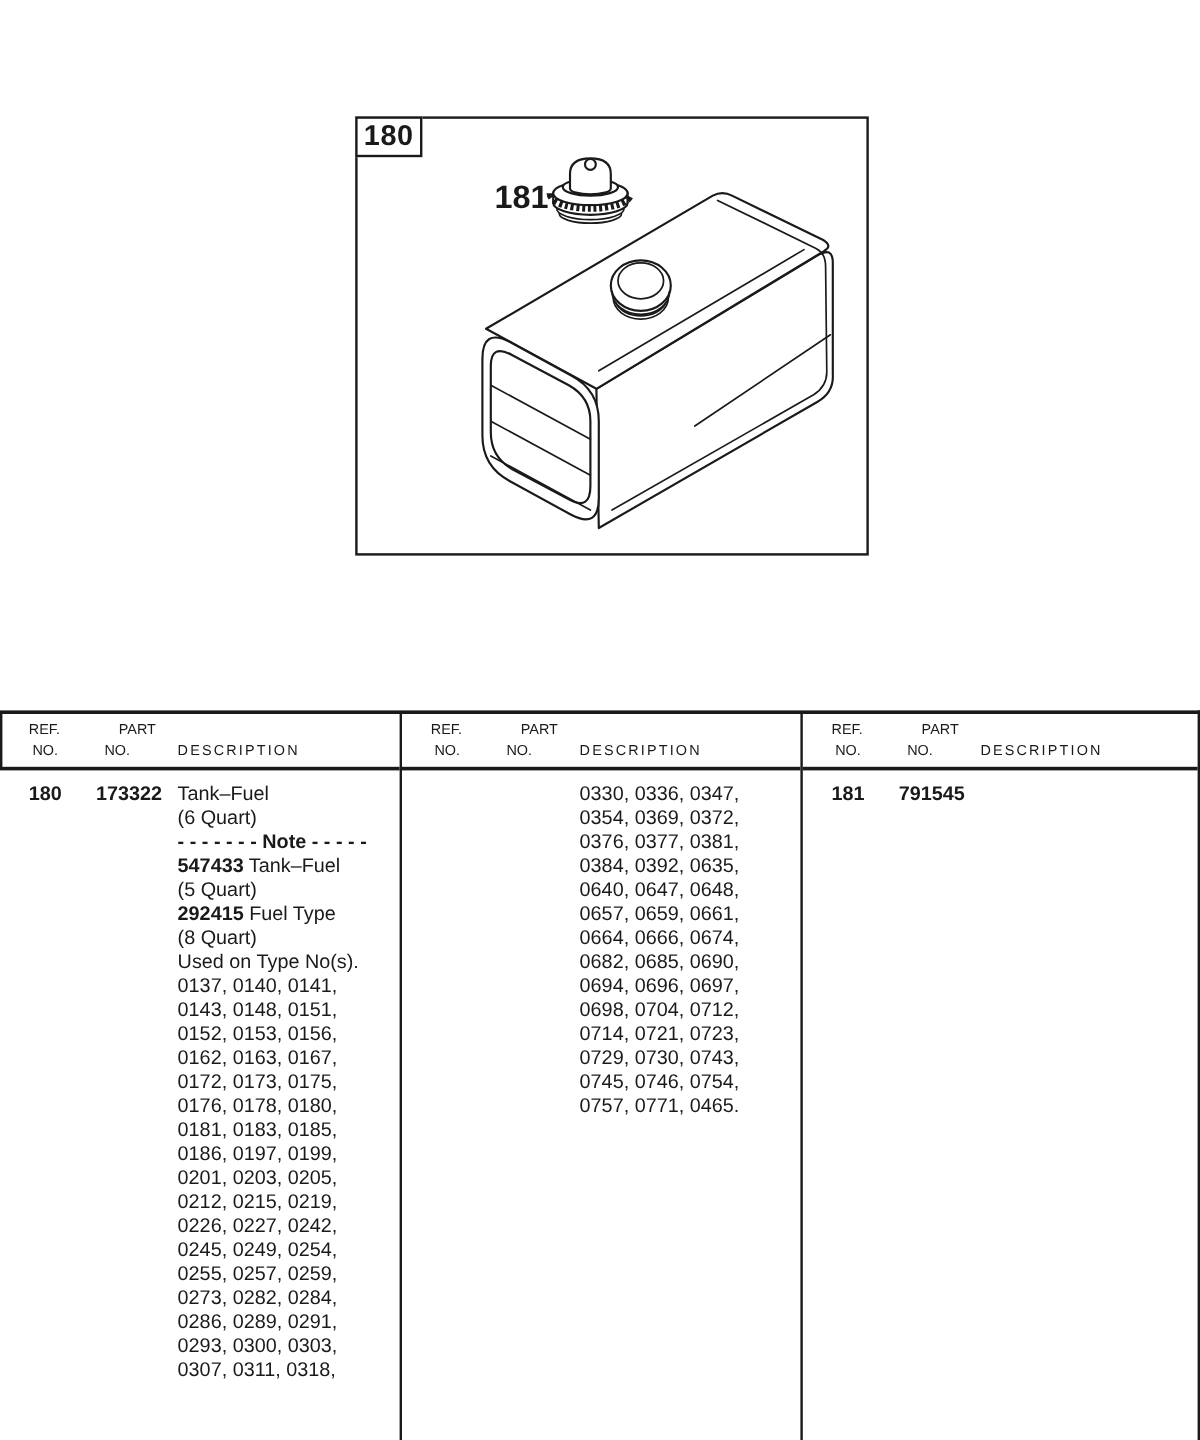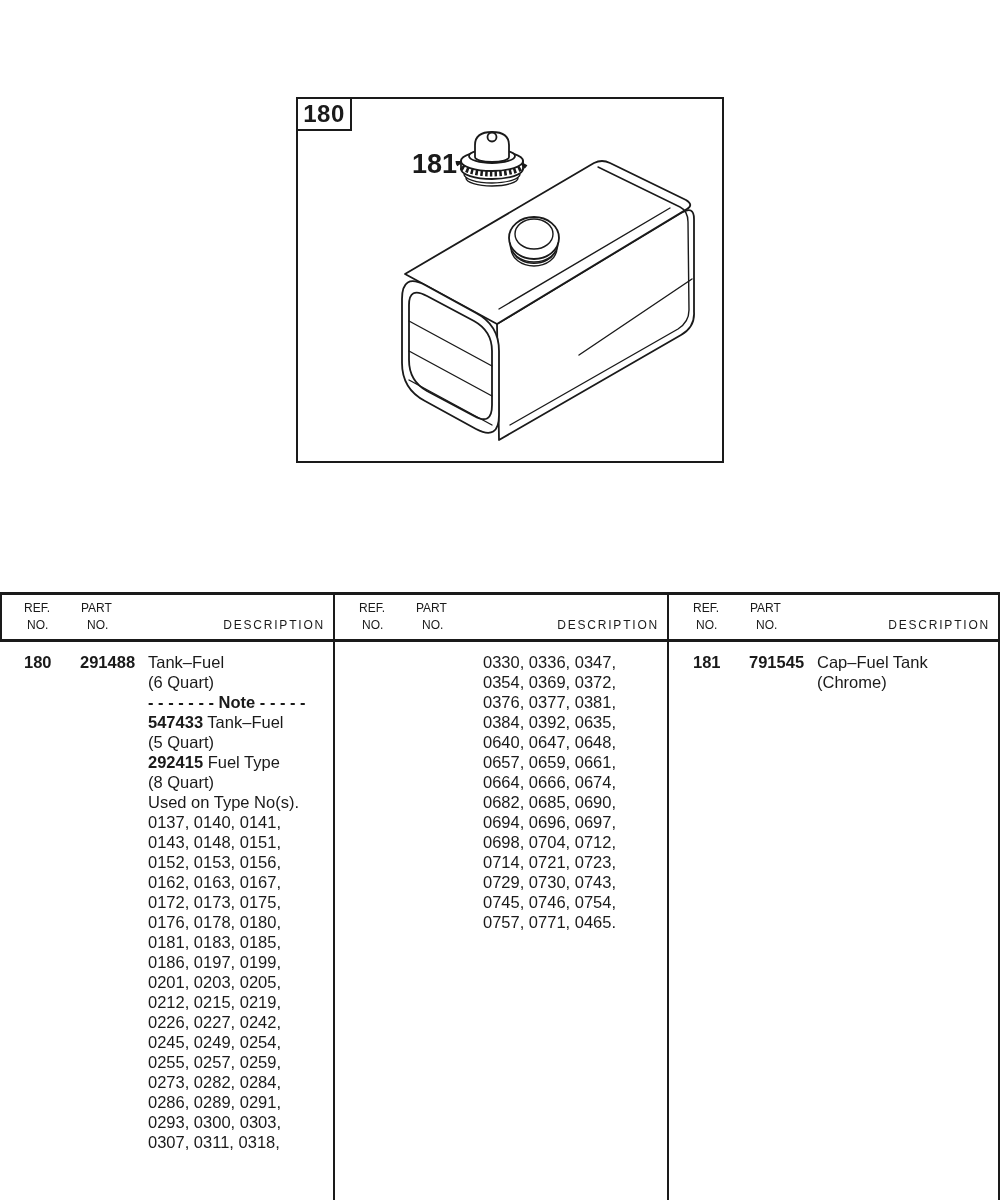--- a/index.html
+++ b/index.html
@@ -47,22 +47,22 @@
   .panel-3{flex:1;border-left:2px solid #1a1a1a;}
   .panel-header{
     height:39px;border-bottom:3px solid #1a1a1a;
     display:grid;grid-template-columns:56px 68px 1fr;
     padding:5px 8px 0 24px;
     font-size:12px;line-height:17px;
   }
   .hcol div{white-space:nowrap;}
   .hind{padding-left:3px;}
   .hind2{padding-left:7px;}
-  .hcol-part div:first-child{padding-left:1px;}
-  .hcol-desc{text-align:right;letter-spacing:1.8px;}
+  .hcol-part div:first-child{padding-left:1px;margin-left:18px;}
+  .hcol-desc{text-align:left;letter-spacing:1.8px;}
   .hspace{height:17px;}
   .panel-body{
     display:grid;grid-template-columns:56px 68px 1fr;
     padding:10px 4px 0 24px;
     font-size:16.5px;line-height:20px;
     align-items:start;
   }
   .cell.ref,.cell.part{font-weight:bold;white-space:nowrap;}
   .desc-line{white-space:nowrap;}
   .desc-line .b{font-weight:bold;}
@@ -128,21 +128,21 @@
         <div>PART</div>
         <div class="hind2">NO.</div>
       </div>
       <div class="hcol hcol-desc">
         <div class="hspace"></div>
         <div>DESCRIPTION</div>
       </div>
     </header>
     <div class="panel-body">
       <div class="cell ref">180</div>
-      <div class="cell part">291488</div>
+      <div class="cell part">173322</div>
       <div class="cell desc-cell">
           <div class="desc-line"><span>Tank–Fuel</span></div>
           <div class="desc-line"><span>(6 Quart)</span></div>
           <div class="desc-line"><span class="b">- - - - - - - Note - - - - -</span></div>
           <div class="desc-line"><span class="b">547433</span><span> Tank–Fuel</span></div>
           <div class="desc-line"><span>(5 Quart)</span></div>
           <div class="desc-line"><span class="b">292415</span><span> Fuel Type</span></div>
           <div class="desc-line"><span>(8 Quart)</span></div>
           <div class="desc-line"><span>Used on Type No(s).</span></div>
           <div class="desc-line"><span>0137, 0140, 0141,</span></div>
@@ -214,20 +214,16 @@
         <div class="hind2">NO.</div>
       </div>
       <div class="hcol hcol-desc">
         <div class="hspace"></div>
         <div>DESCRIPTION</div>
       </div>
     </header>
     <div class="panel-body">
       <div class="cell ref">181</div>
       <div class="cell part">791545</div>
-      <div class="cell desc-cell">
-          <div class="desc-line"><span>Cap–Fuel Tank</span></div>
-          <div class="desc-line"><span>(Chrome)</span></div>
-        </div>
     </div>
   </section>
 
 </div>
 
 </body></html>

